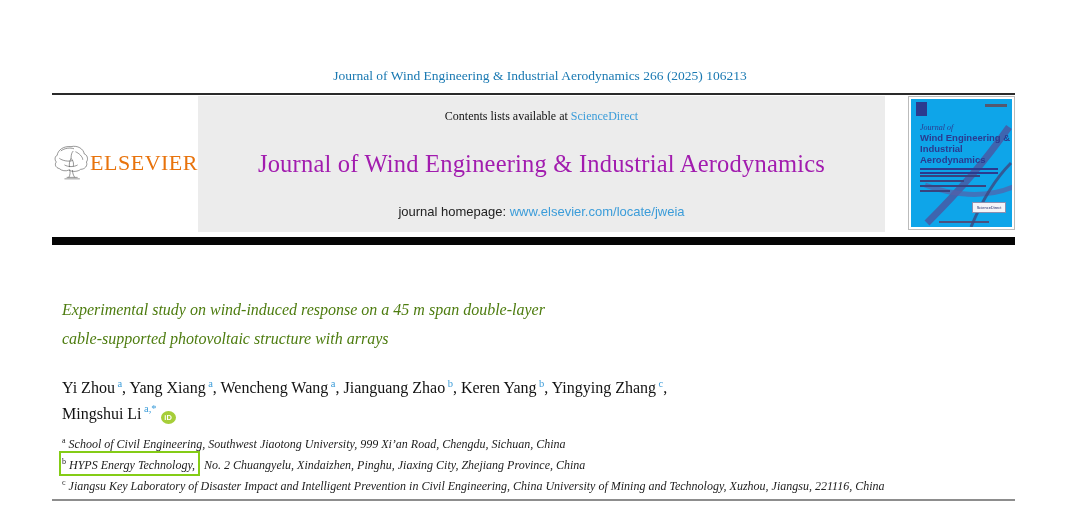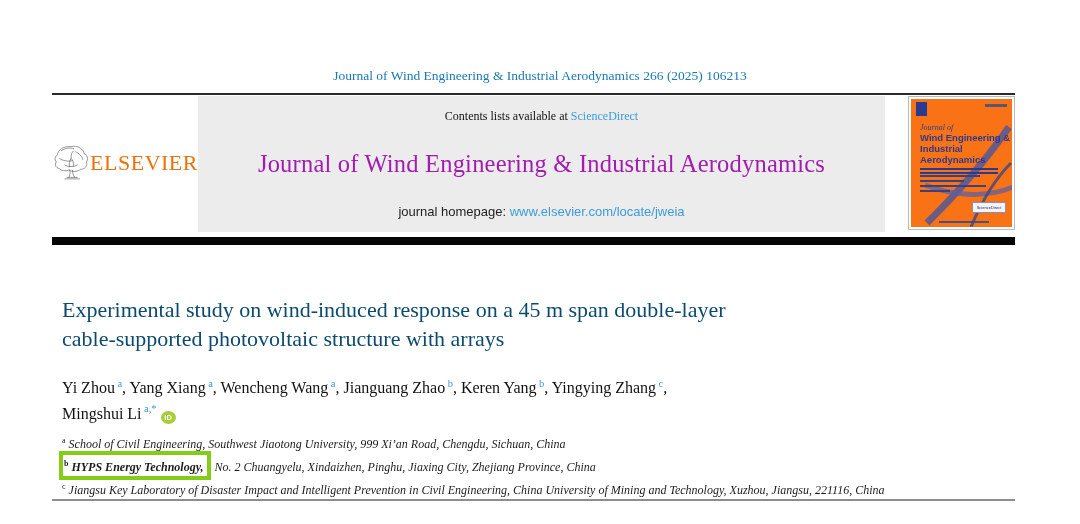--- a/index.html
+++ b/index.html
@@ -25,52 +25,52 @@
 
   .banner { width:687px; height:100%; background:#ececec; display:flex; flex-direction:column;
             align-items:center; justify-content:space-between; padding:13px 0 13px 0; }
   .contents-line { font-size:12px; color:#111; }
   .journal-title { font-size:24.5px; color:#a21caf; letter-spacing:0.2px; }
   .homepage-line { font-family:"Liberation Sans","DejaVu Sans",sans-serif; font-size:13px; color:#222; }
   .link { color:#3b9cd9; }
 
   .cover-wrap { margin-left:23px; width:107px; height:134px; background:#fff;
                 border:1px solid #bbb; padding:2px; }
-  .cover { position:relative; width:100%; height:100%; background:#f97316; overflow:hidden; }
+  .cover { position:relative; width:100%; height:100%; background:#0ea5e9; overflow:hidden; }
   .cover-emblem { position:absolute; top:3px; left:5px; width:11px; height:14px; background:#2b3a8f; }
   .cover-issn { position:absolute; top:5px; right:5px; width:22px; height:3px; background:#55586e; }
   .cover-text { position:absolute; top:24px; left:0; width:100%; text-align:left; padding-left:9px;
                 color:#2b3a8f; z-index:2; }
   .cover-l1 { font-style:italic; font-size:8px; }
   .cover-l2,.cover-l3 { font-family:"Liberation Sans",sans-serif; font-weight:bold; font-size:9.5px; line-height:11px; }
   .cover-caption { margin-top:3px; width:78px; height:6px; border-top:2px solid #2b3a8f;
                    border-bottom:2px solid #2b3a8f; }
   .cover-eds { position:absolute; top:76px; left:9px; z-index:2; }
   .cover-eds div { height:2px; background:#39427e; margin-bottom:3px; }
   .swoosh { position:absolute; top:0; left:0; z-index:1; }
   .cover-sd { position:absolute; right:6px; bottom:14px; width:34px; height:11px; background:#f4f4f8;
               border:1px solid #8a8fb0; font-family:"Liberation Sans",sans-serif; font-size:4px;
               text-align:center; line-height:9px; color:#1b2a6b; z-index:3; }
   .cover-foot { position:absolute; bottom:4px; left:28px; width:50px; height:2px; background:#4a5280; }
 
   
   .article-title { position:absolute; top:295px; left:62px; width:880px;
-                   font-size:22px; line-height:29px; color:#0c4a6e; font-weight:500; }
+                   font-size:16px; line-height:29px; color:#4d7c0f; font-weight:500;font-style:italic; }
   .authors { position:absolute; top:373px; left:62px; width:900px;
              font-size:16px; line-height:21px; color:#121212; }
   .authors sup { color:#3b9cd9; font-size:10.5px; margin-left:2.5px; }
   .orcid { display:inline-block; width:15px; height:13px; border-radius:50%; background:#a6ce39;
            color:#fff; font-family:"Liberation Sans",sans-serif; font-size:7.5px; font-weight:bold;
            text-align:center; line-height:13px; vertical-align:-1px; margin-left:4px; }
 
   .affils { position:absolute; top:432px; left:62px; width:960px; font-size:12px; line-height:18px; }
   .affil { white-space:nowrap; font-style:italic; color:#1c1c1c; }
   .affil sup { font-style:normal; font-size:8px; color:#1c1c1c; }
-  .redbox { display:inline-block; border:4px solid #84cc16; padding:0 3px 0 1px;
-            margin:-2px 1px -2px -3px;font-weight:bold; }
+  .redbox { display:inline-block; border:2px solid #84cc16; padding:0 3px 0 1px;
+            margin:-2px 1px -2px -3px; }
 </style>
 </head>
 <body>
 
 <div class="page">
 
   <div class="citation">Journal of Wind Engineering &amp; Industrial Aerodynamics 266 (2025) 106213</div>
 
   <div class="top-rule"></div>
 

